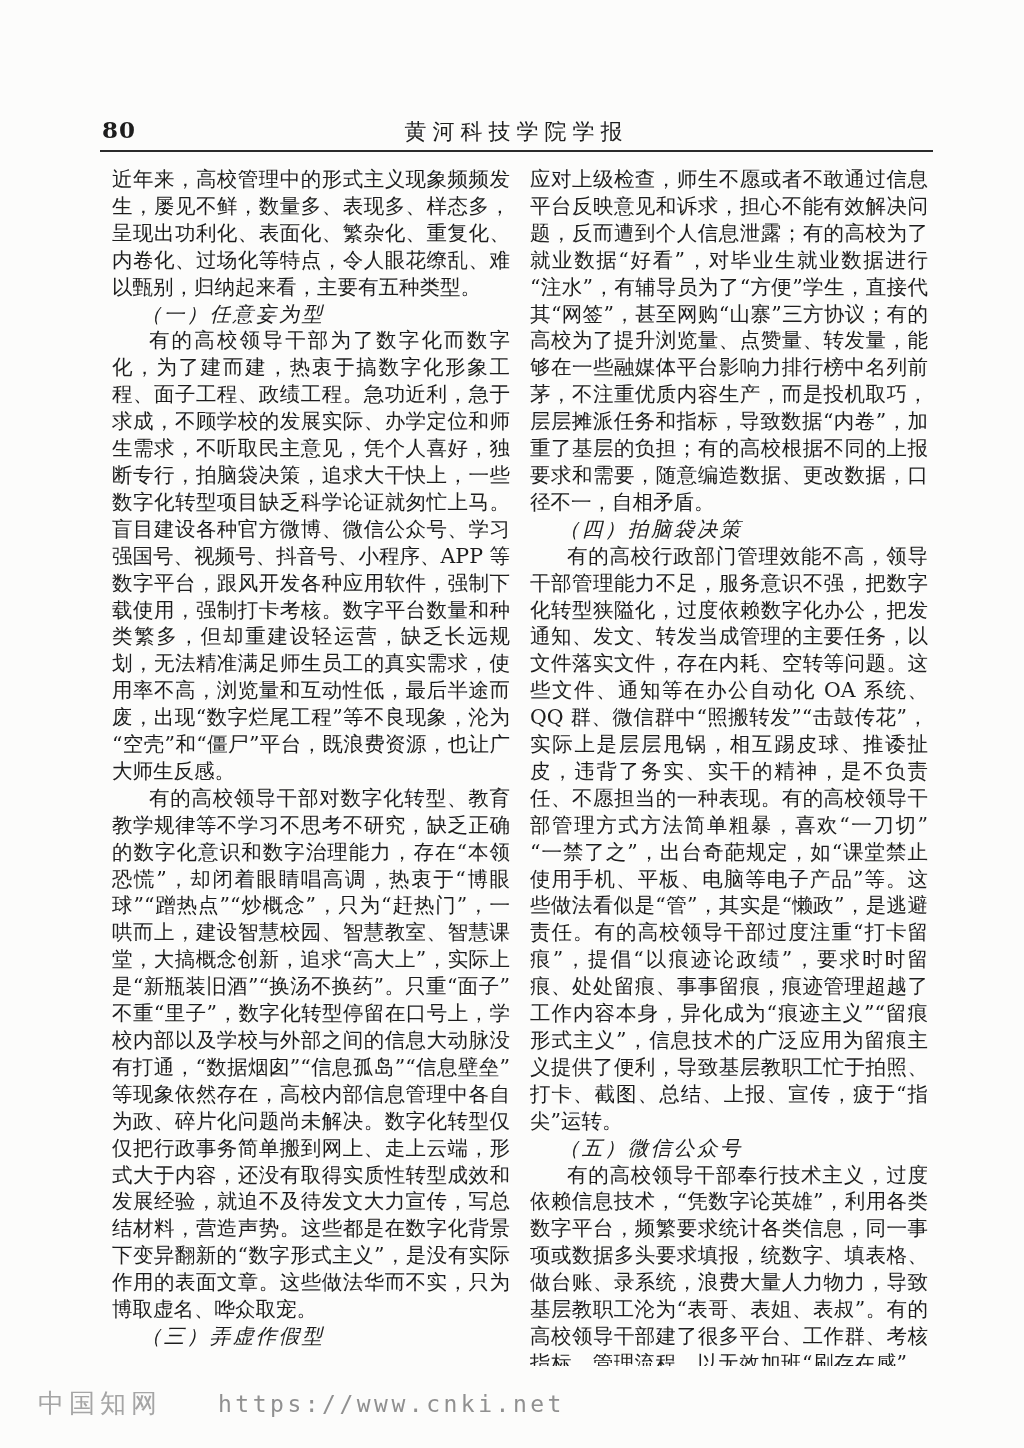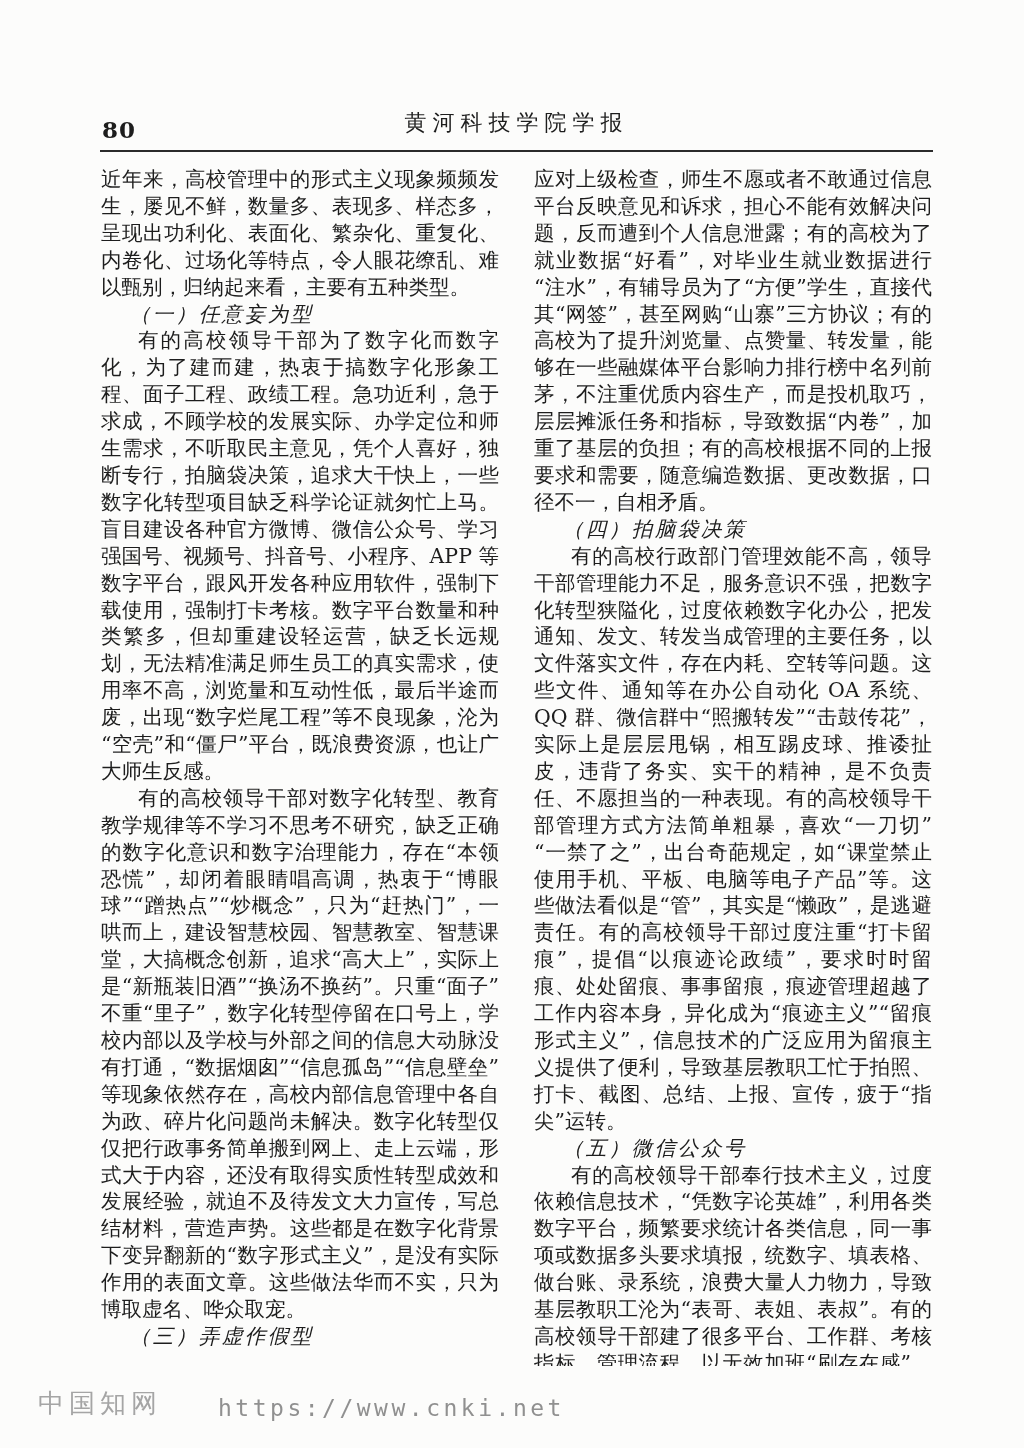--- a/index.html
+++ b/index.html
@@ -15,46 +15,46 @@
   
   .header{
     position:absolute;left:100px;top:108px;width:833px;height:42px;
     border-bottom:2px solid #2b2b2b;
   }
   .page-number{
     position:absolute;left:2px;top:8px;
     font-size:23px;letter-spacing:1px;font-weight:bold;
   }
   .journal-title{
-    position:absolute;left:0;right:0;top:0;
+    position:absolute;left:0;right:0;top:9px;
     text-align:center;
     font-size:22px;letter-spacing:6px;
   }
   
   .content{
-    position:absolute;left:100px;top:166px;width:833px;height:1200px;
-    display:flex;gap:35px;overflow:hidden;justify-content:center;
+    position:absolute;left:112px;top:166px;width:833px;height:1200px;
+    display:flex;gap:20px;overflow:hidden;
   }
   .column{
     width:398px;min-width:398px;
     font-size:20.5px;line-height:26.9px;
     text-align:justify;
   }
   .column p{margin:0;padding:0;}
   .para-body{text-indent:1.8em;}
   .para-cont{text-indent:0;}
   .section-heading{
     text-indent:1.4em;
     font-style:italic;
     letter-spacing:2.5px;
   }
   
   .footer{
     position:absolute;left:38px;top:1386px;
-    display:flex;align-items:flex-end;gap:44px;
+    display:flex;align-items:center;gap:44px;
     color:#9b9b9b;
   }
   .wm-brand{
     font-size:26px;letter-spacing:5px;color:#a5a5a5;
   }
   .wm-url{
     font-family:"DejaVu Sans Mono","Liberation Mono",monospace;
     font-size:23px;letter-spacing:3.5px;color:#909090;margin-left:12px;
   }
 </style>

